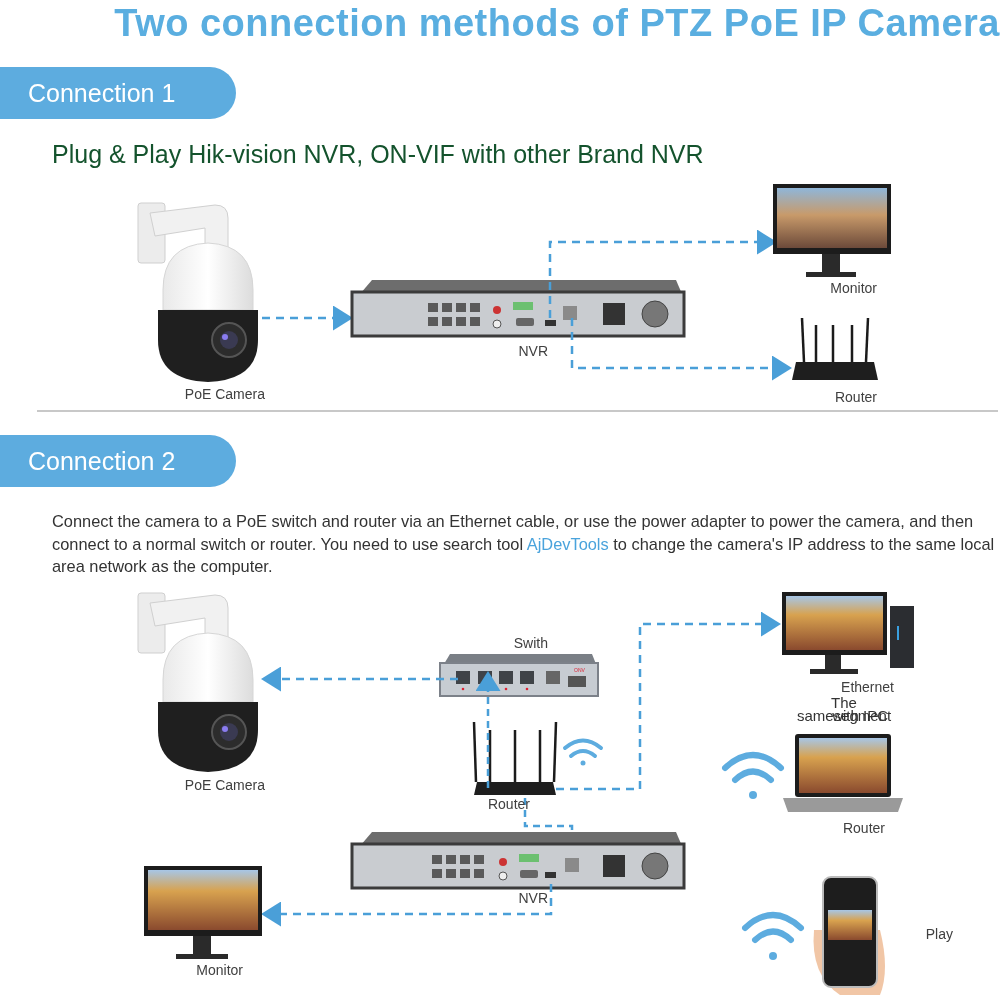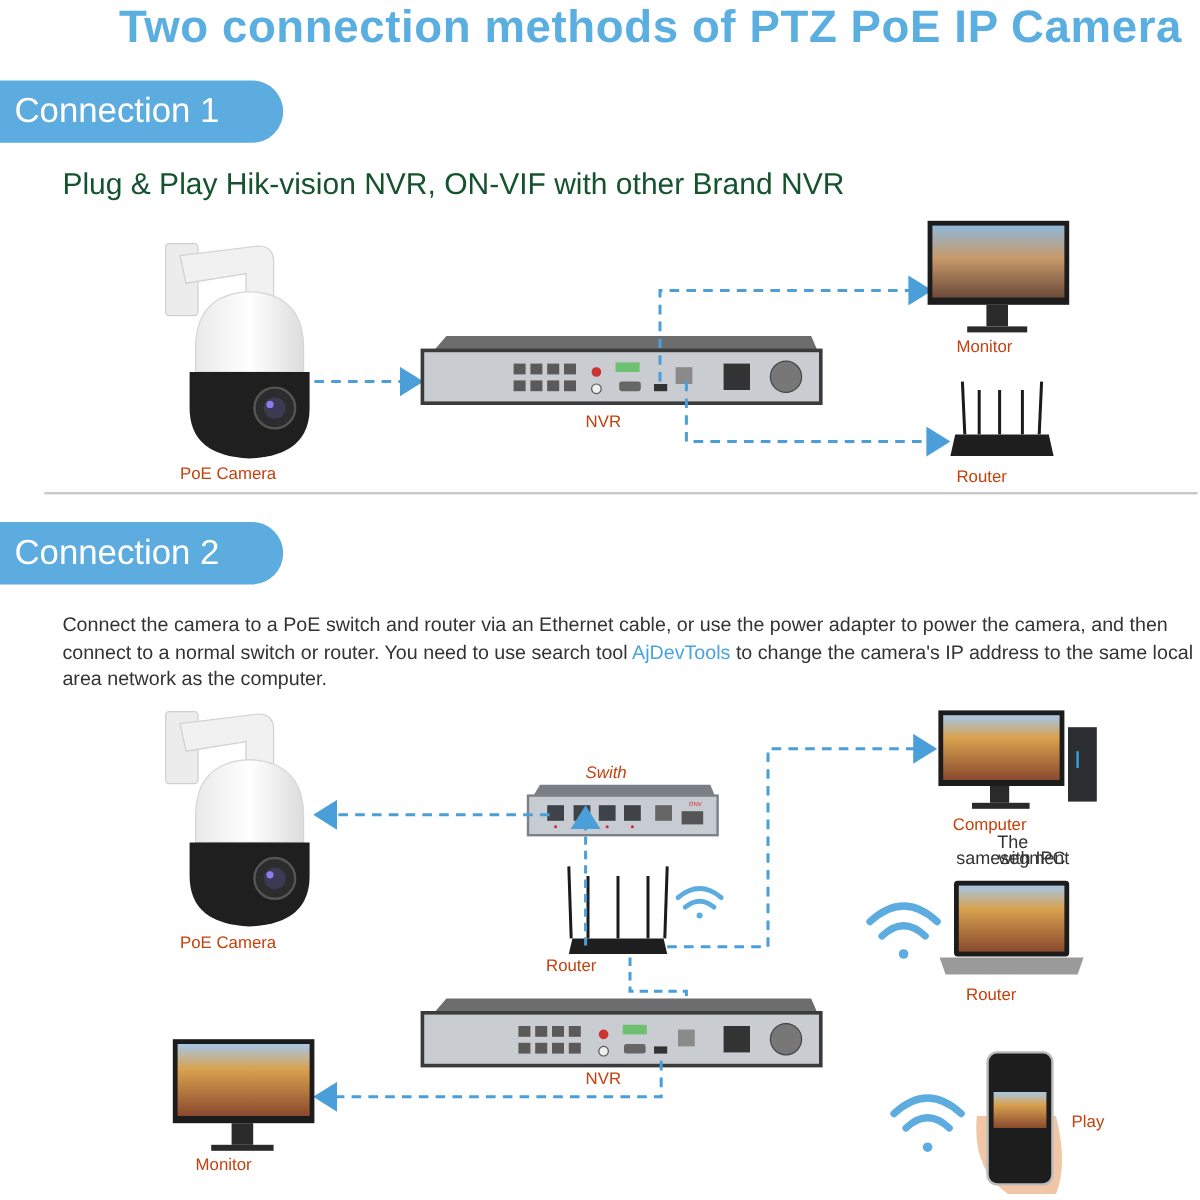--- a/index.html
+++ b/index.html
@@ -1,23 +1,23 @@
 <!DOCTYPE html>
 <html><head>
 <meta charset="utf-8">
 <style>
   html,body{margin:0;padding:0;background:#fff;}
   body{width:1000px;height:1000px;position:relative;overflow:hidden;font-family:"Liberation Sans","DejaVu Sans",sans-serif;color:#333;}
   .abs{position:absolute;}
-  .title{left:0;top:0;width:1000px;text-align:right;padding-right:15px;box-sizing:border-box;font-size:38px;font-weight:bold;color:#5aaee0;letter-spacing:0.5px;line-height:46px;}
-  .pill{left:0;height:52px;width:236px;background:#5dacdf;border-radius:0 26px 26px 0;color:#fff;font-size:29px;line-height:52px;padding-left:12px;box-sizing:border-box;}
+  .title{left:0;top:0;width:1000px;text-align:right;box-sizing:border-box;font-size:38px;font-weight:bold;color:#5aaee0;letter-spacing:0.5px;line-height:46px;}
+  .pill{left:0;height:52px;width:236px;background:#5dacdf;border-radius:0 26px 26px 0;color:#fff;font-size:25px;line-height:52px;padding-left:28px;box-sizing:border-box;}
   .subtitle{left:52px;top:140px;font-size:25px;color:#14532d;}
   .desc{left:52px;top:510px;width:945px;font-size:16.4px;line-height:22.5px;color:#333;}
   .desc .link{color:#4aa3dc;}
-  .label{font-size:14px;color:#c2410c;text-align:left;white-space:nowrap;}
+  .label{font-size:14px;color:#404040;text-align:right;white-space:nowrap;}
   .small{font-size:15px;color:#333;text-align:center;line-height:13px;}
   .divider{left:37px;top:410px;width:961px;height:2px;background:#c8c8c8;}
   svg{position:absolute;left:0;top:0;}
 </style>
 </head>
 <body>
 
 <div class="abs title">Two connection methods of PTZ PoE IP Camera</div>
 
 <div class="abs pill" style="top:67px;">Connection 1</div>
@@ -214,21 +214,21 @@
 <div class="abs label" style="left:488px;top:343px;width:60px;">NVR</div>
 <div class="abs label" style="left:797px;top:280px;width:80px;">Monitor</div>
 <div class="abs label" style="left:797px;top:389px;width:80px;">Router</div>
 
 <div class="abs divider"></div>
 
 <div class="abs pill" style="top:435px;">Connection 2</div>
 <div class="abs desc"><span>Connect the camera to a PoE switch and router via an Ethernet cable, or use the power adapter to power the camera, and then connect to a normal switch or router. You need to use search tool </span><span class="link">AjDevTools</span><span> to change the camera's IP address to the same local area network as the computer.</span></div>
 
 <div class="abs label" style="left:150px;top:777px;width:115px;">PoE Camera</div>
-<div class="abs label" style="left:488px;top:635px;width:60px;font-style:italic;">Swith</div>
+<div class="abs label" style="left:488px;top:635px;width:60px;">Swith</div>
 <div class="abs label" style="left:455px;top:796px;width:75px;">Router</div>
-<div class="abs label" style="left:794px;top:679px;width:100px;">Computer</div>
+<div class="abs label" style="left:794px;top:679px;width:100px;">Ethernet</div>
 <div class="abs small" style="left:784px;top:696px;width:120px;">The samesegment</div>
 <div class="abs small" style="left:768px;top:709px;width:120px;text-align:right;">with IPC</div>
 <div class="abs label" style="left:805px;top:820px;width:80px;">Router</div>
 <div class="abs label" style="left:488px;top:890px;width:60px;">NVR</div>
 <div class="abs label" style="left:163px;top:962px;width:80px;">Monitor</div>
 <div class="abs label" style="left:893px;top:926px;width:60px;">Play</div>
 
 </body></html>

